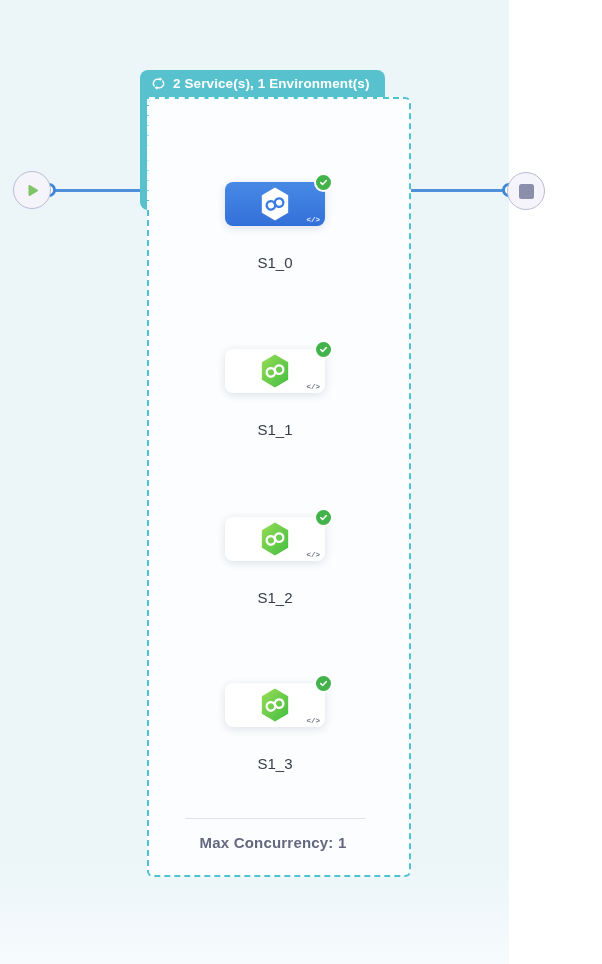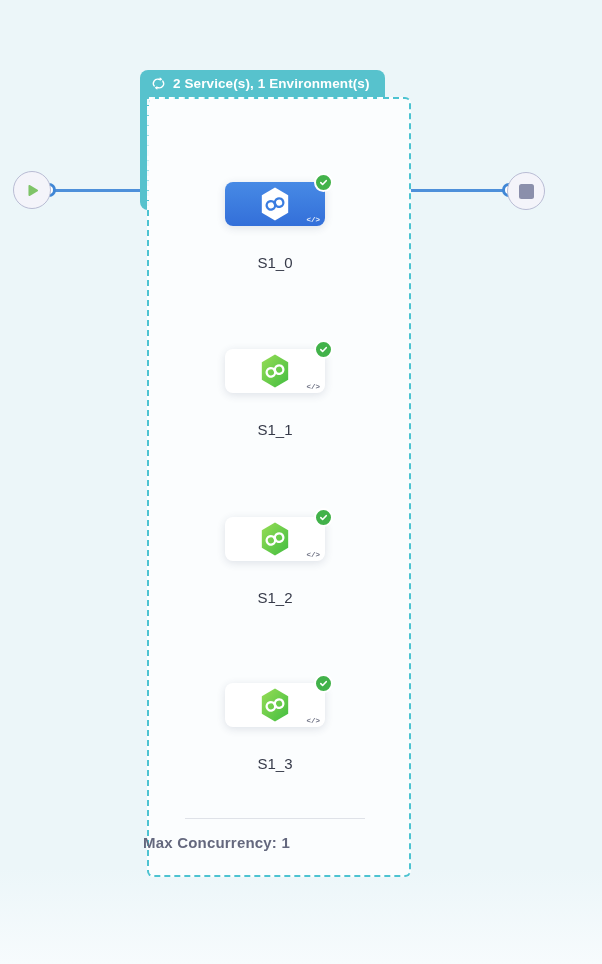--- a/index.html
+++ b/index.html
@@ -1,17 +1,17 @@
 <!DOCTYPE html>
 <html><head>
 <meta charset="utf-8">
 <style>
   html,body{margin:0;padding:0;width:602px;height:964px;overflow:hidden;
     font-family:"Liberation Sans",sans-serif;}
-  #canvas{position:relative;width:602px;height:964px;
+  #canvas{position:relative;width:509px;height:964px;
     background:linear-gradient(180deg,#ecf6f9 0%,#ecf6f9 90%,#f7fbfd 100%);}
 
   
   .endpoint{position:absolute;width:38px;height:38px;border-radius:50%;
     background:#f4f4fa;border:1.5px solid #b9bcd4;box-sizing:border-box;
     display:flex;align-items:center;justify-content:center;z-index:3;}
   #start-node{left:13px;top:171px;}
   #end-node{left:507px;top:172px;}
   .stop-square{width:15px;height:15px;border-radius:2.5px;background:#8b8fab;}
 
@@ -67,21 +67,21 @@
     display:flex;align-items:center;justify-content:center;}
   .code-glyph{position:absolute;right:5px;bottom:2px;font-size:7.5px;
     font-weight:700;font-family:"Liberation Mono",monospace;color:#6b6f80;}
   .node-card.selected .code-glyph{color:#eaf1fc;}
   .step-label{margin-top:28px;font-size:15px;font-weight:500;color:#363a49;}
 
   
   #footer-divider{position:absolute;left:36px;right:44px;top:719px;height:1px;
     background:#dfe2e8;}
   #max-concurrency{position:absolute;left:-6px;right:6px;top:735px;
-    font-size:15px;font-weight:700;color:#64687e;
+    text-align:center;font-size:15px;font-weight:700;color:#64687e;
     letter-spacing:.2px;}
   svg{display:block;}
 </style>
 </head>
 <body>
 
 <svg width="0" height="0" style="position:absolute">
   <defs>
     <linearGradient id="hexgreen" x1="0" y1="0" x2="1" y2="1">
       <stop offset="0" stop-color="#97dd55"></stop>

